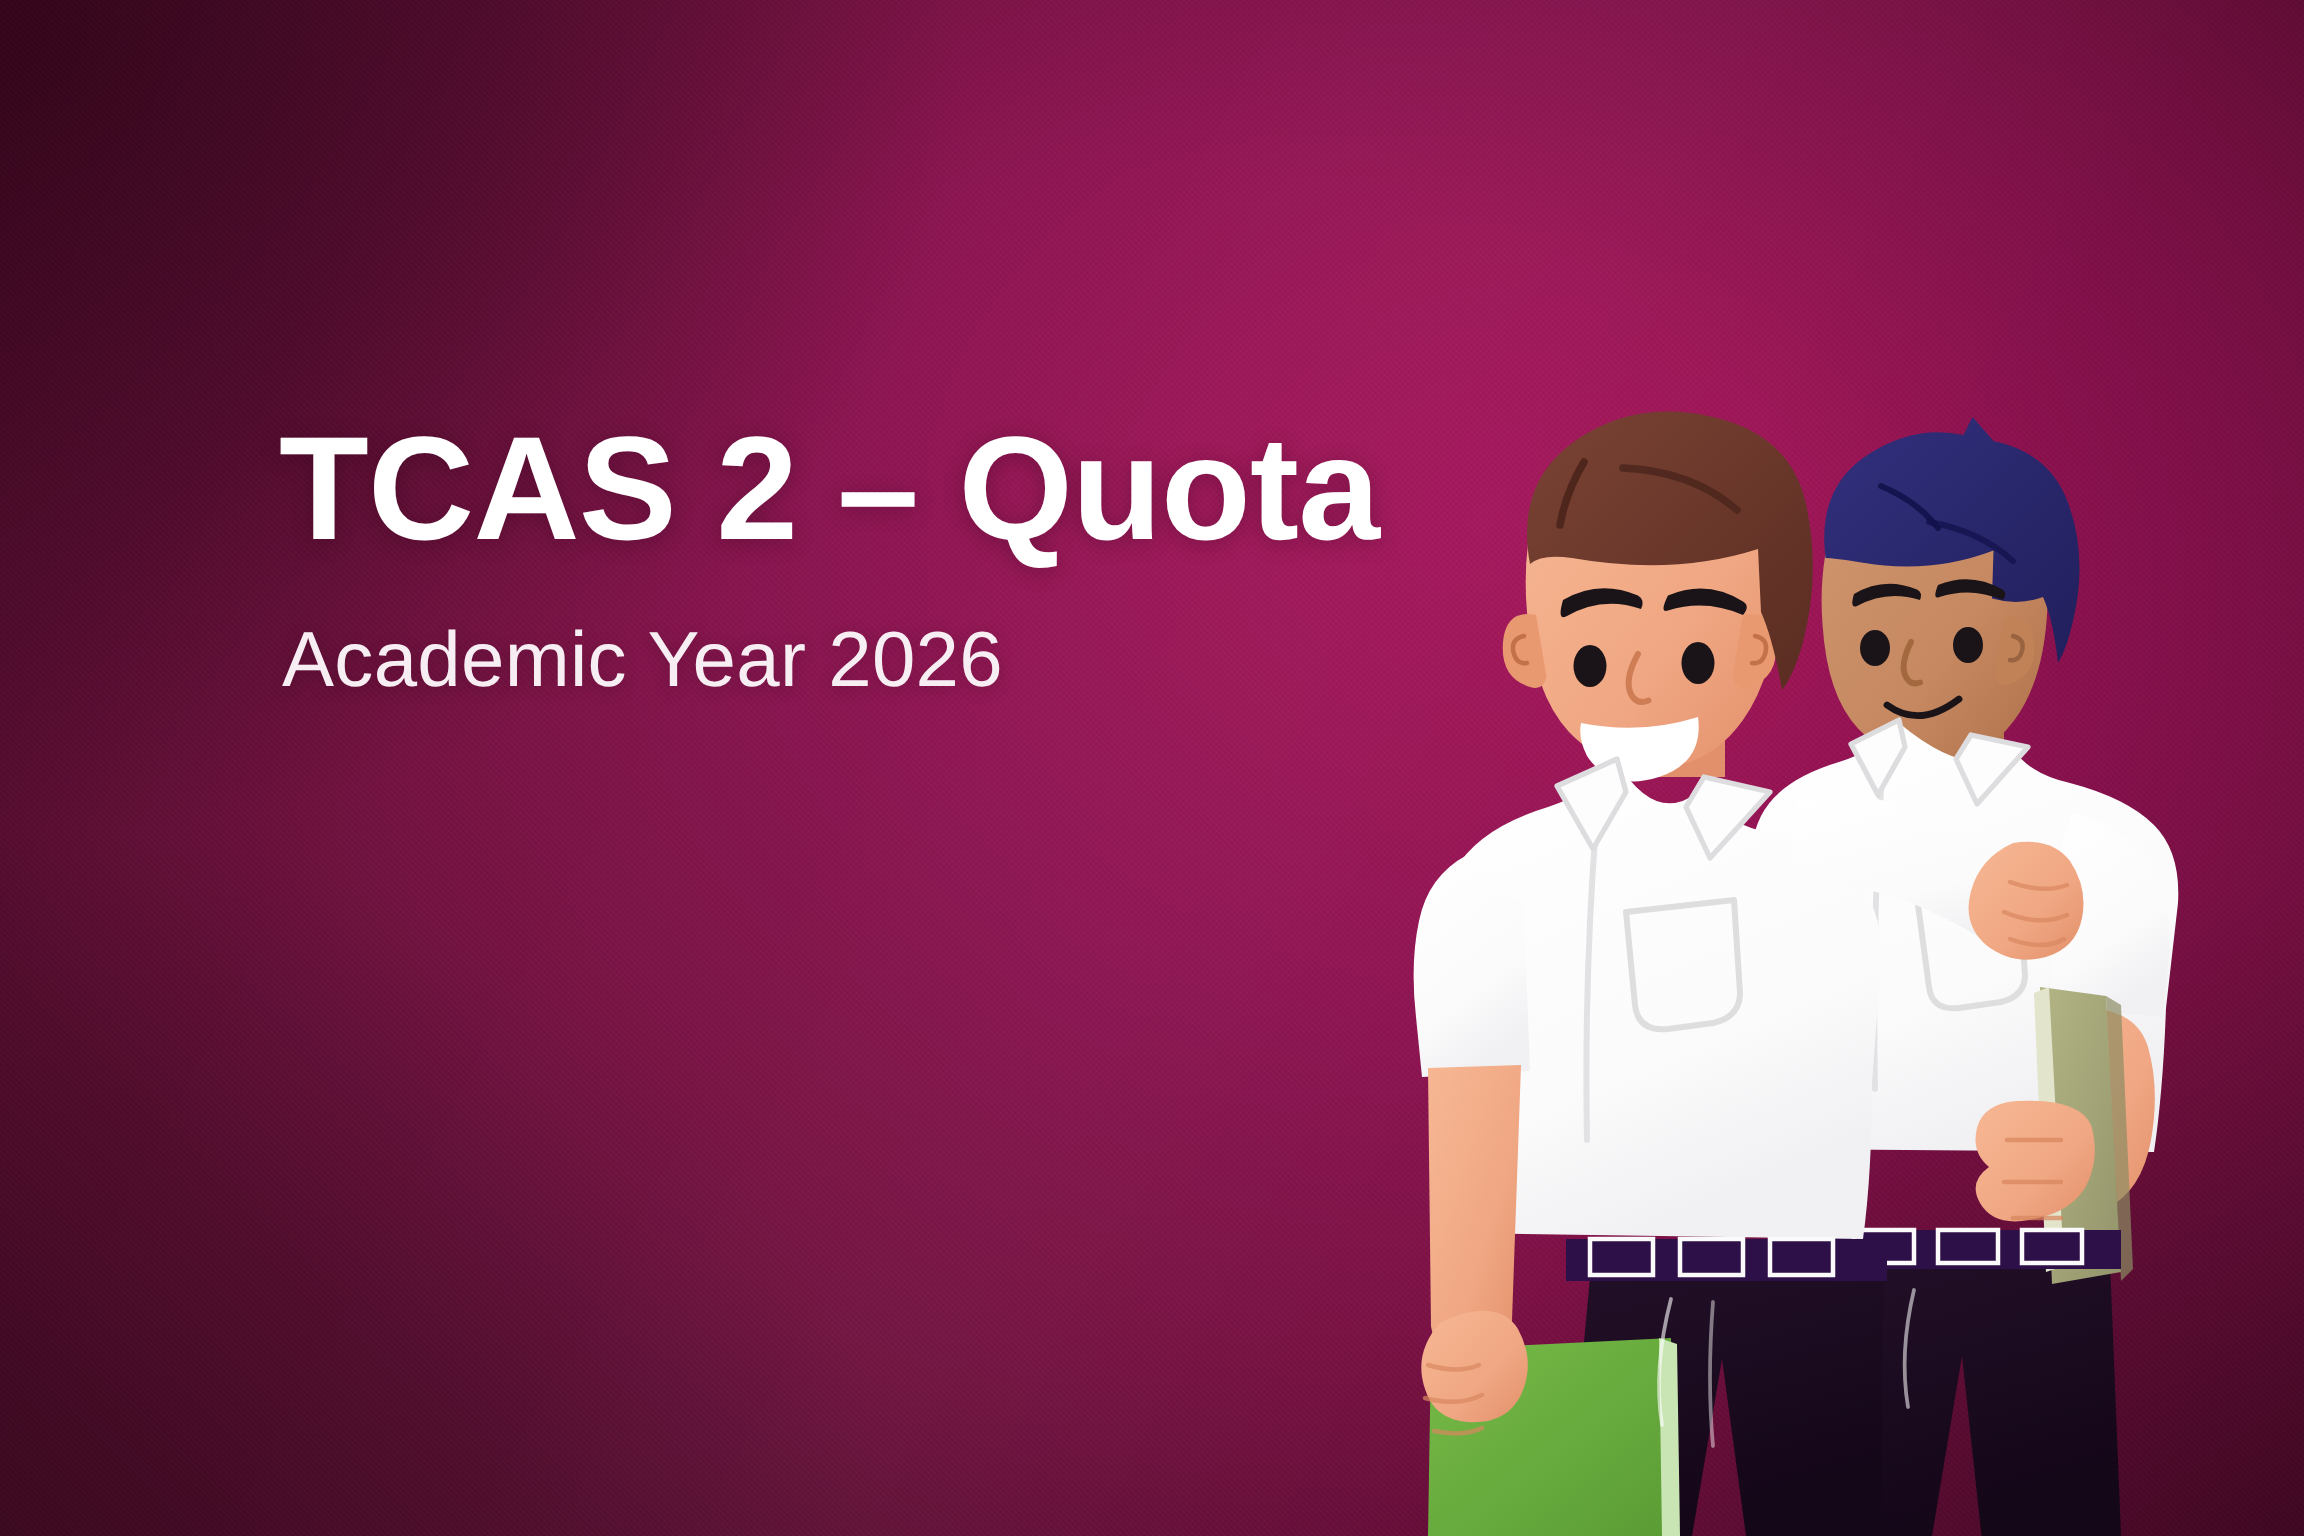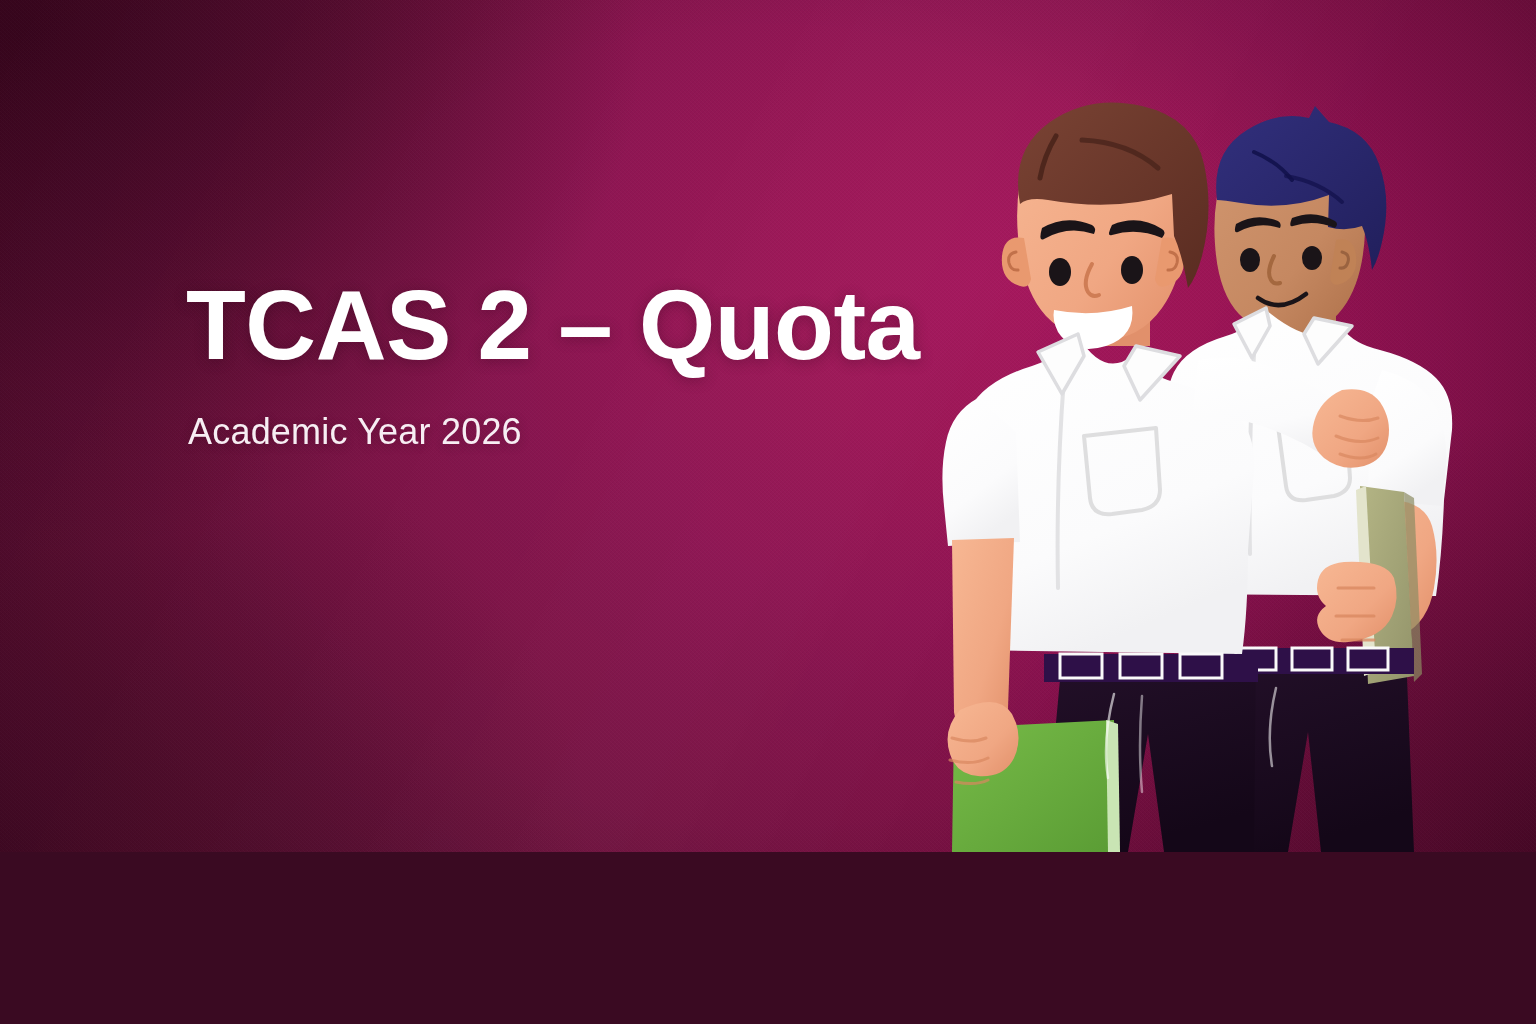--- a/index.html
+++ b/index.html
@@ -4,21 +4,21 @@
 <title>TCAS 2 - Quota</title>
 <style>
   html, body {
     margin: 0;
     padding: 0;
     background: #3a0a22;
   }
   #slide {
     position: relative;
     width: 1536px;
-    height: 852px;
+    height: 1024px;
     overflow: hidden;
     font-family: "Liberation Sans", "DejaVu Sans", sans-serif;
     background-color: #6d0f3a;
   }
 
   
   .bg-base {
     position: absolute;
     inset: 0;
     background:
@@ -82,21 +82,21 @@
     font-size: 98px;
     line-height: 1.02;
     font-weight: 700;
     letter-spacing: -0.5px;
     white-space: nowrap;
     text-shadow: 0 2px 14px rgba(40,2,20,0.30);
   }
   .subtitle {
     margin: 36px 0 0 2px;
     color: #f7eef3;
-    font-size: 36px;
+    font-size: 52px;
     line-height: 1.1;
     font-weight: 400;
     letter-spacing: 0.2px;
     white-space: nowrap;
     text-shadow: 0 2px 10px rgba(40,2,20,0.28);
   }
 
   
   .illustration {
     position: absolute;

